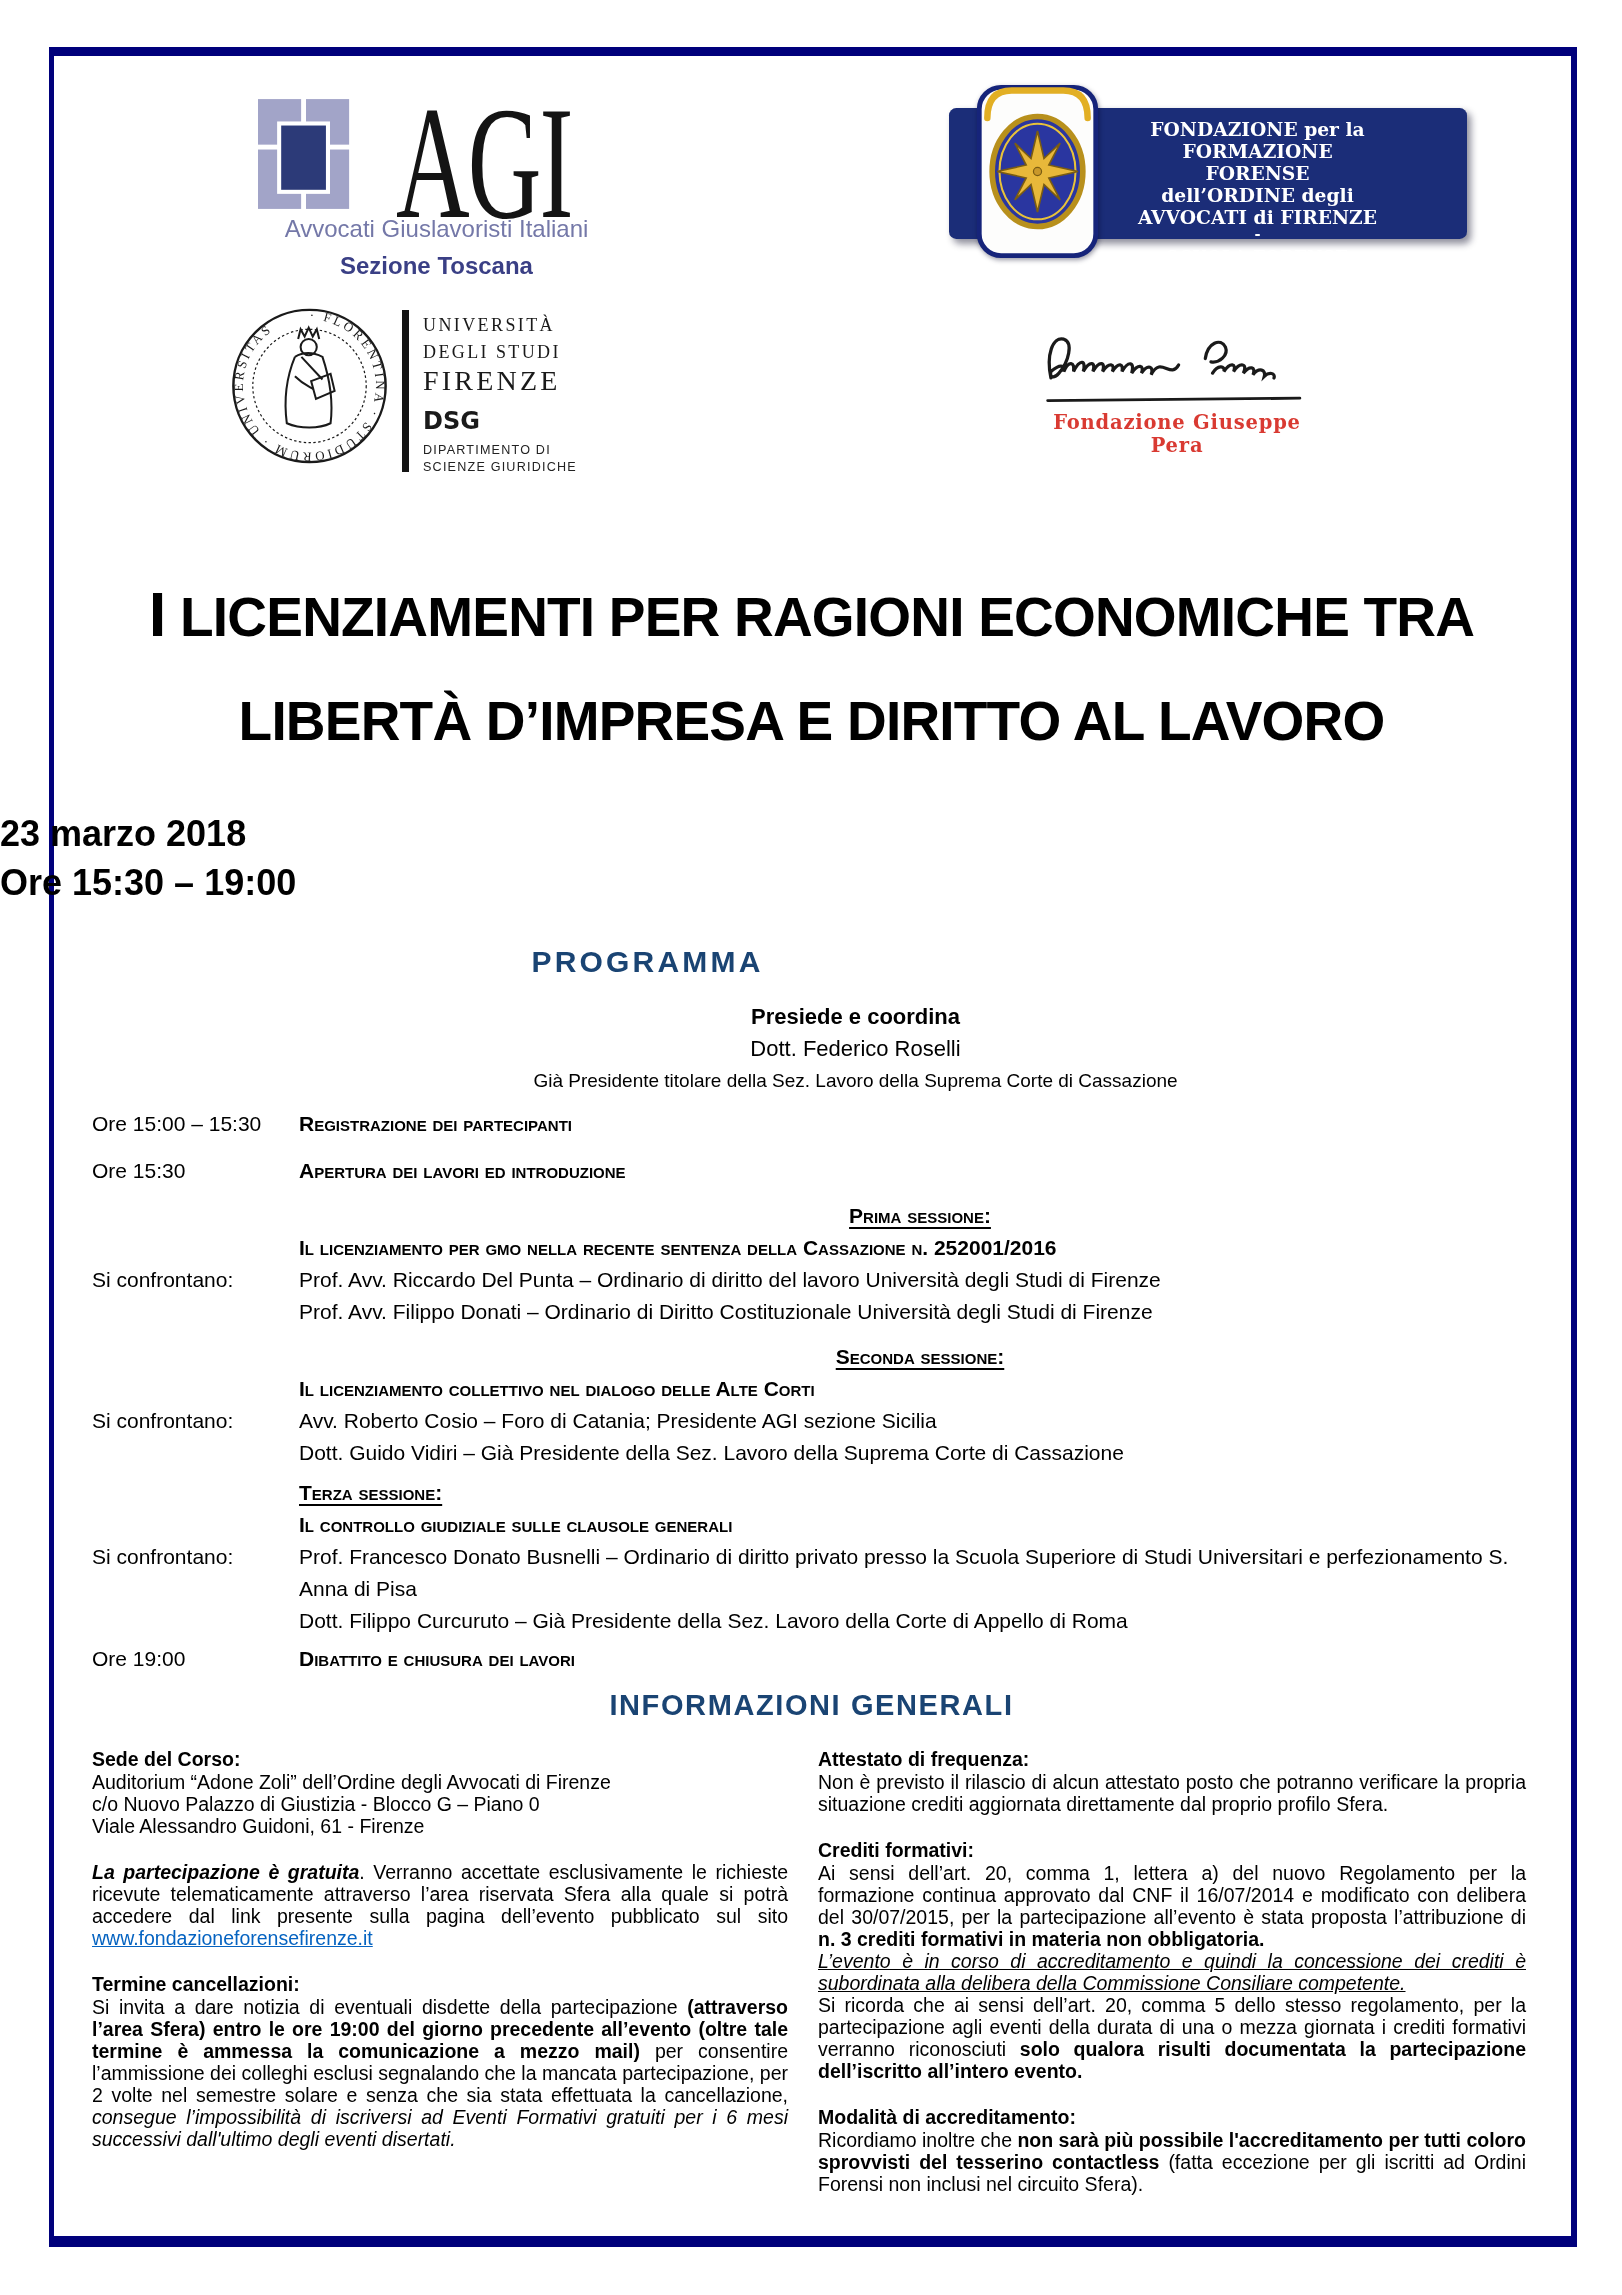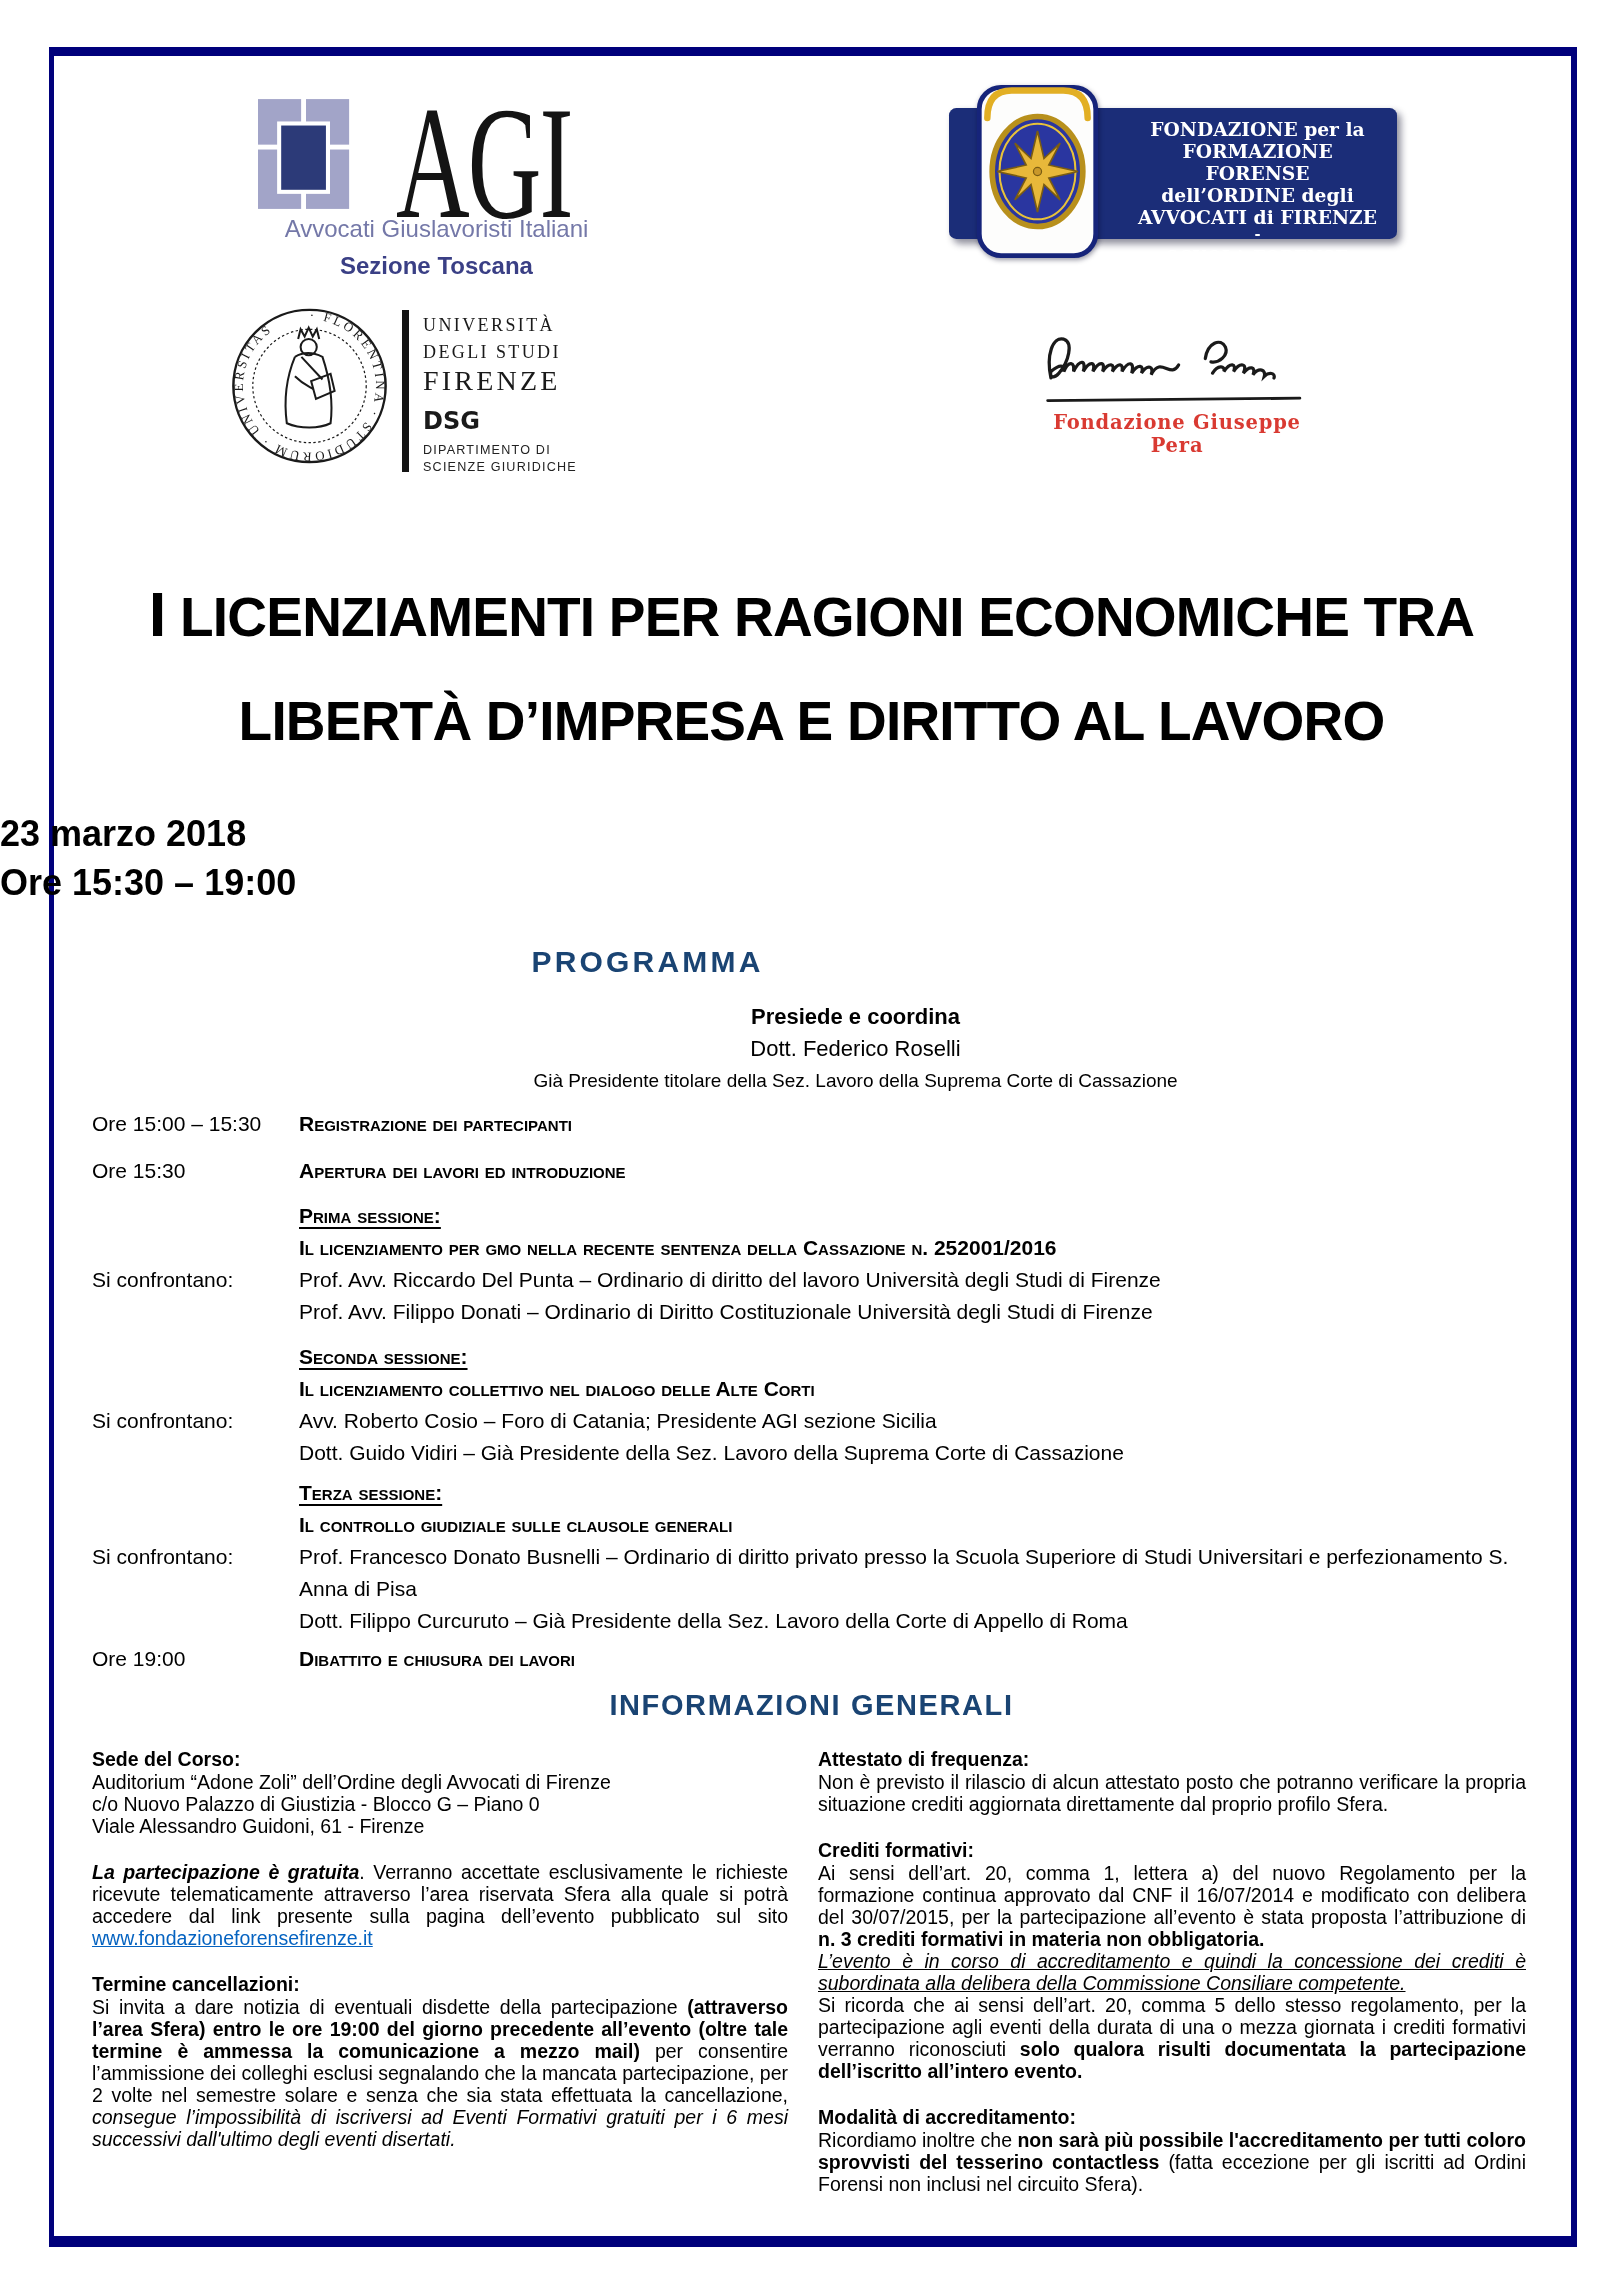--- a/index.html
+++ b/index.html
@@ -14,21 +14,21 @@
   .agi-squares{position:absolute;left:2.4px;top:-1.6px;}
   .agi-word{position:absolute;left:140px;top:-18.7px;font-family:"Liberation Serif",serif;
             font-size:162px;line-height:1;font-weight:400;color:#141414;
             transform:scaleX(0.63);transform-origin:left top;letter-spacing:-3.2px;}
   .agi-sub{position:absolute;left:0;top:114px;width:361px;text-align:center;
            font-size:24px;color:#7478a8;}
   .agi-sec{position:absolute;left:0;top:151px;width:361px;text-align:center;
            font-size:24px;font-weight:bold;color:#3a3f85;}
 
   
-  .ff-panel{position:absolute;left:949px;top:108px;width:448px;height:131px;
+  .ff-panel{position:absolute;left:949px;top:108px;width:518px;height:131px;
             background:#1b2d78;border-radius:7.3px;box-shadow:4px 4.9px 7.3px rgba(10,10,40,.45);}
   .ff-lines{position:absolute;left:187px;top:9.7px;width:243px;text-align:center;
             font-family:"DejaVu Serif",serif;font-weight:bold;color:#ffffff;
             font-size:18.7px;line-height:22px;}
   .ff-dash{font-size:14.6px;line-height:11.4px;}
   .ff-school{font-size:16px;letter-spacing:0.8px;margin-top:6.5px;}
   .ff-emblem{position:absolute;left:976px;top:84px;filter:drop-shadow(1.6px 2.4px 2.4px rgba(0,0,30,.4));}
 
   
   .uni{position:absolute;left:230px;top:305px;width:430px;height:179px;}
@@ -65,21 +65,21 @@
   .chair-name{font-size:22px;}
   .chair-role{font-size:19px;}
   .program{position:absolute;left:92px;top:1108px;width:1449px;font-size:21px;line-height:32px;}
   .prow{display:flex;}
   .ptime{width:207px;flex:none;}
   .pbody{flex:1;}
   .sc{font-variant:small-caps;}
   .bold{font-weight:bold;}
   .sess-title{font-weight:bold;font-variant:small-caps;text-decoration:underline;
               text-underline-offset:4px;text-decoration-thickness:1.6px;}
-  .mt18{margin-top:14.6px;} .mt16{margin-top:13px;} .mt10{margin-top:8px;} .mt8{margin-top:6.5px;}
+  .mt18{margin-top:14.6px;} .mt16{margin-top:13px;text-align:center;} .mt10{margin-top:8px;} .mt8{margin-top:6.5px;}
 
   
   .info-head{position:absolute;left:0;top:1689px;width:1623px;text-align:center;
              font-size:29px;font-weight:bold;letter-spacing:1.6px;color:#1a4473;}
   .col{position:absolute;top:1748px;font-size:19.5px;line-height:22px;}
   .col-left{left:92px;width:696px;}
   .col-right{left:818px;width:708px;}
   .iblock + .iblock{margin-top:24px;}
   .ititle{font-weight:bold;line-height:23px;}
   .ipar{margin:0;text-align:justify;}

